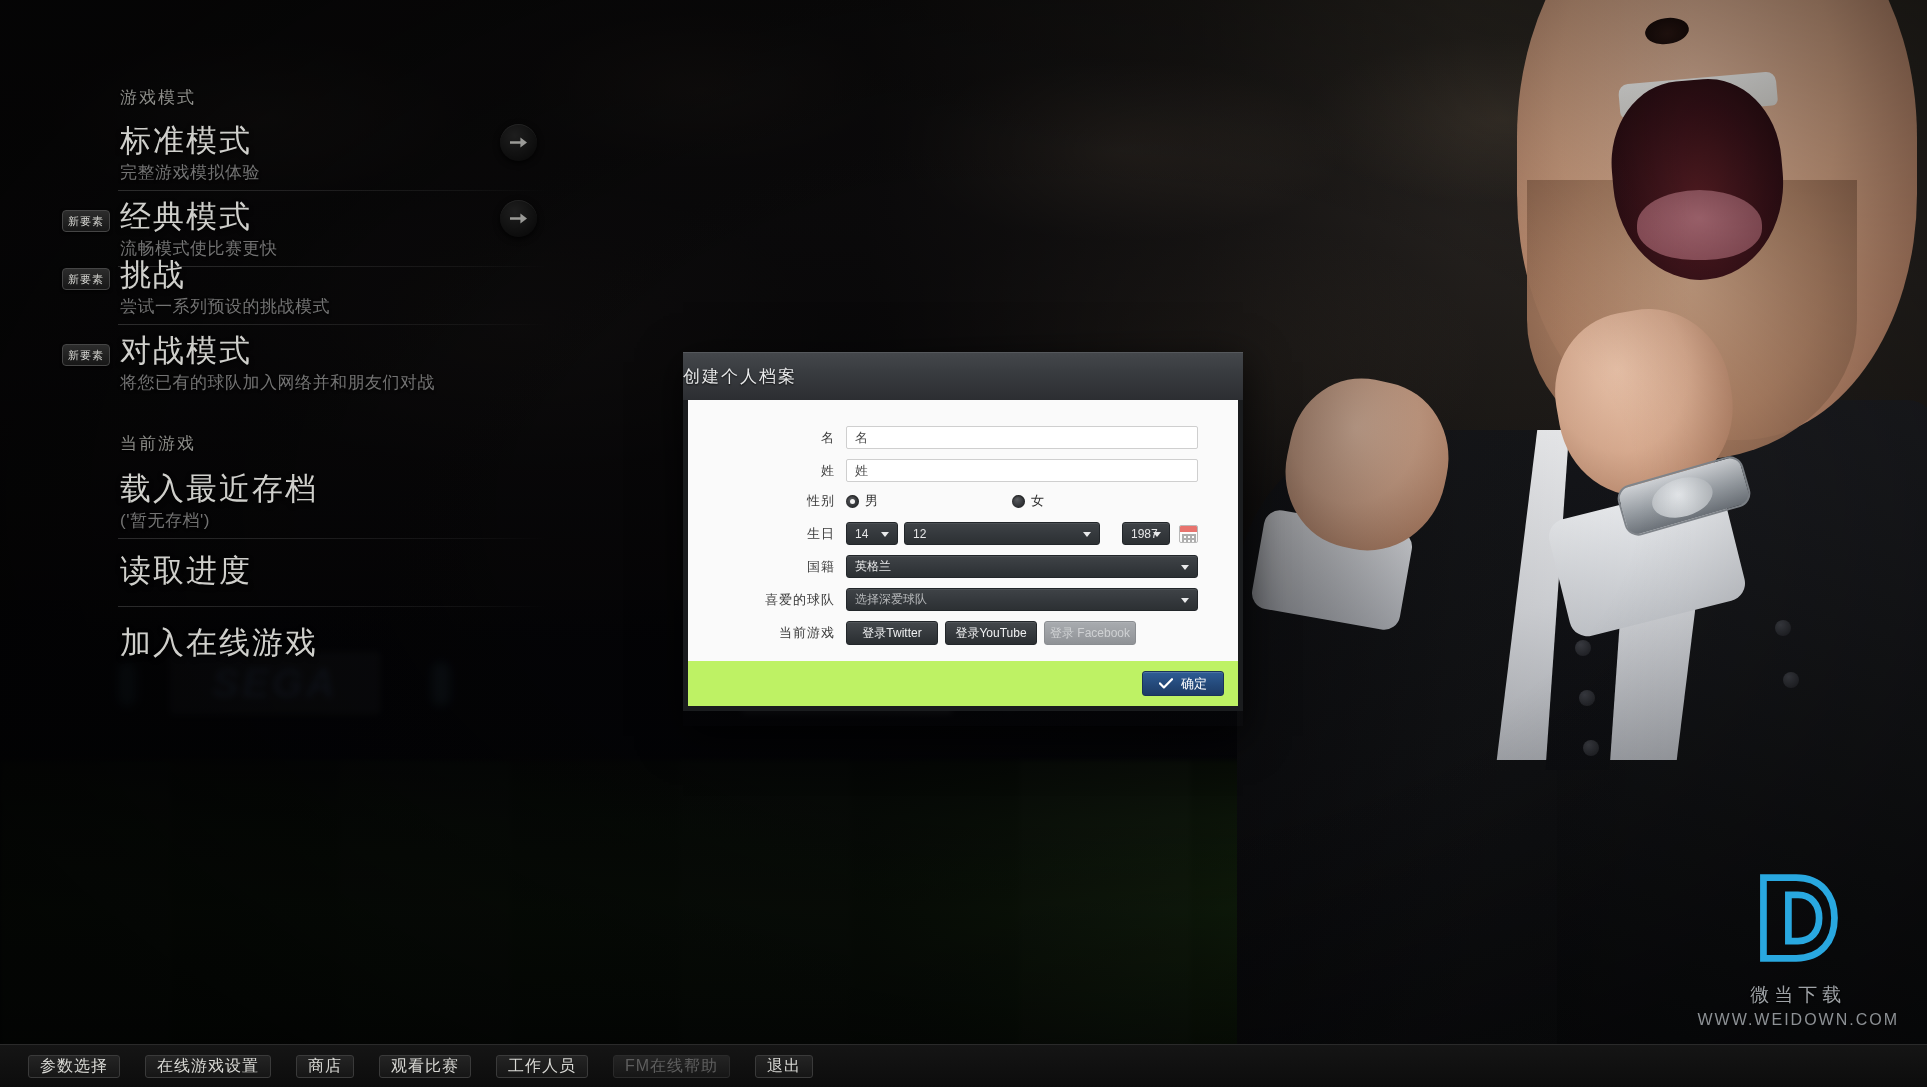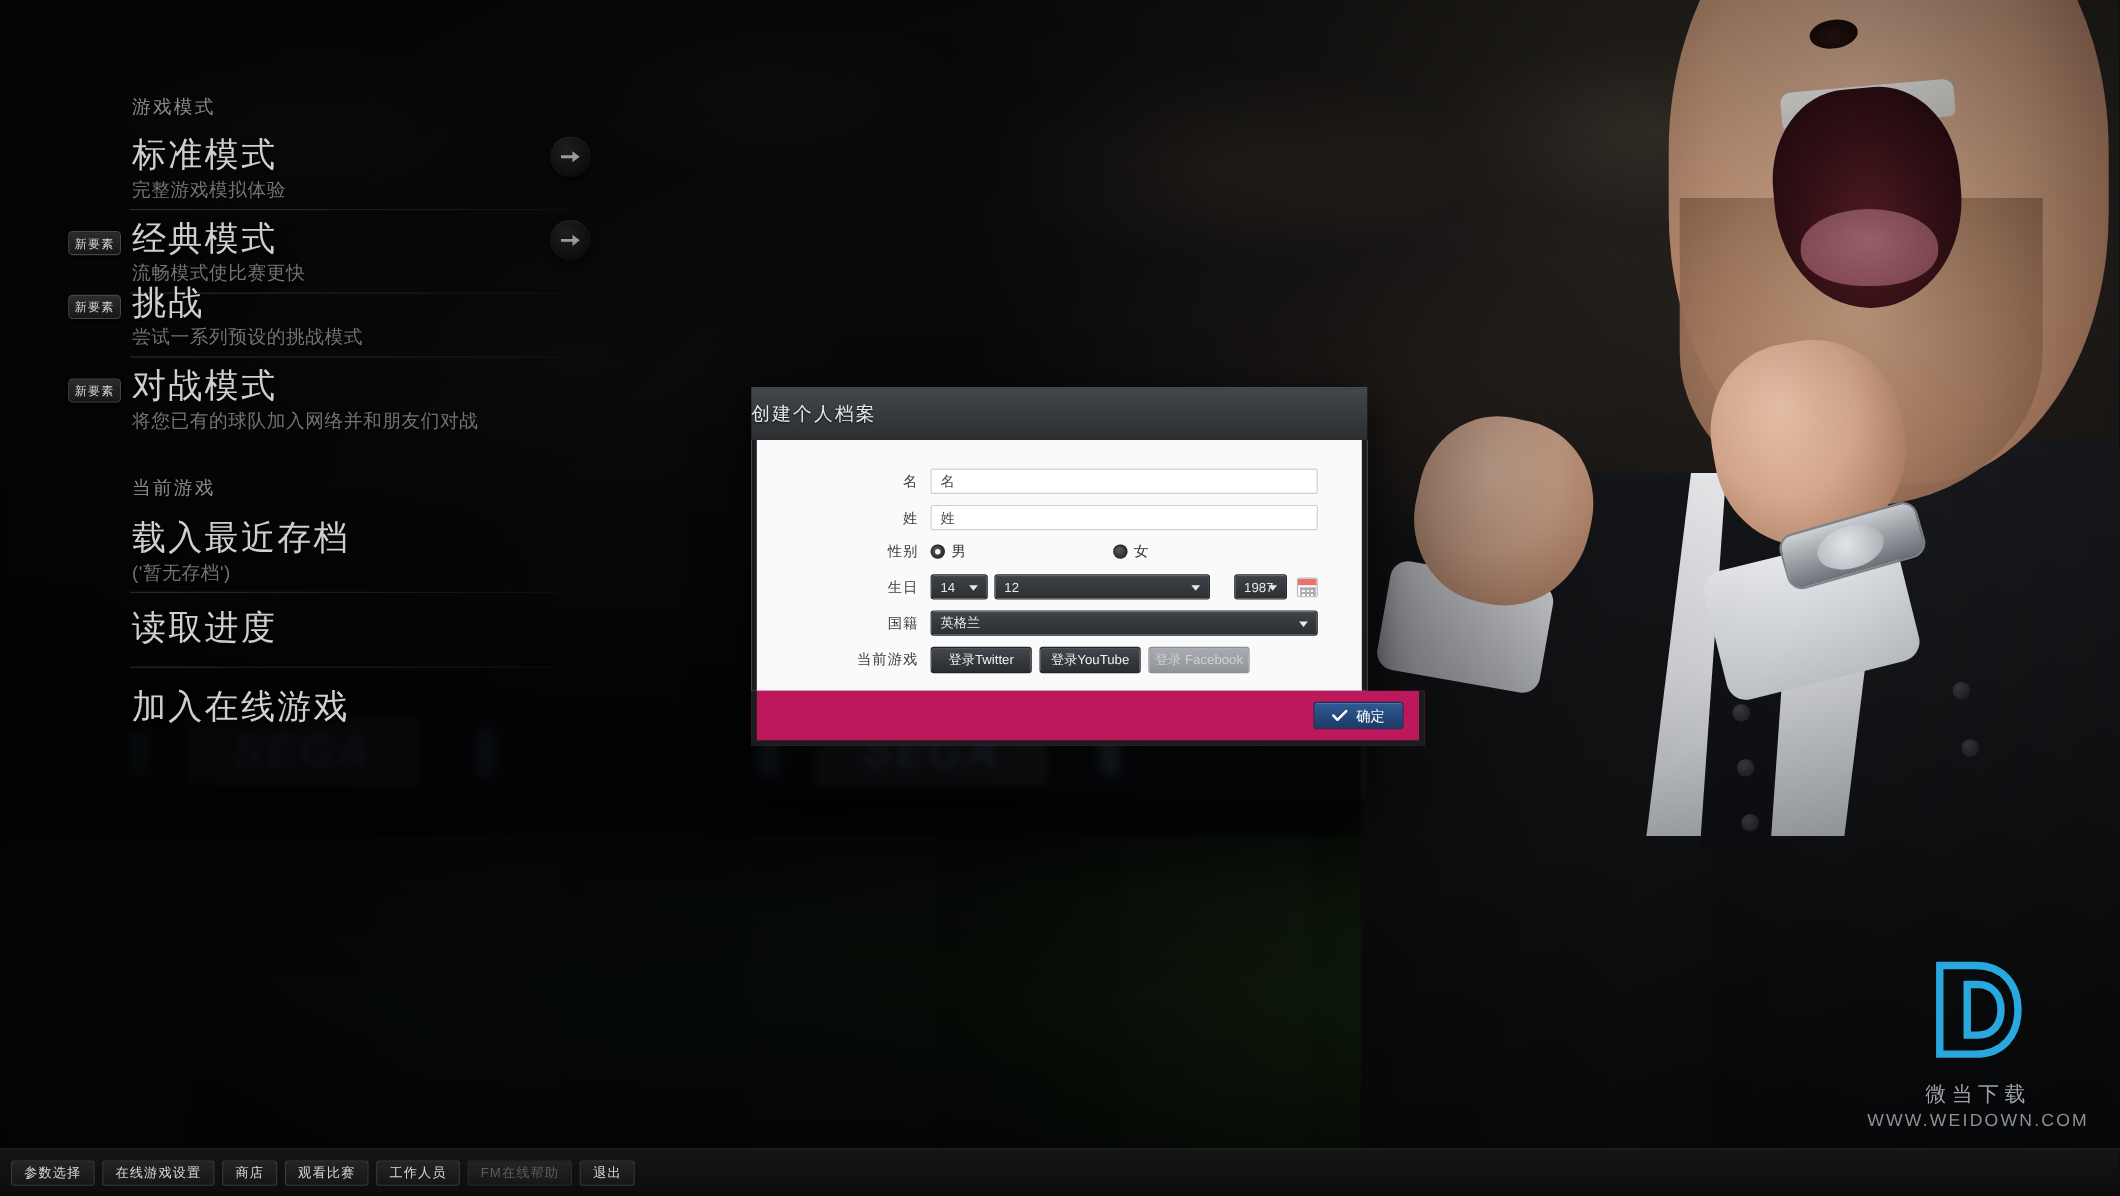--- a/index.html
+++ b/index.html
@@ -213,21 +213,21 @@
     color: #e8e9ea; font-size: 17px; letter-spacing: 2px;
     text-shadow: 0 1px 2px rgba(0,0,0,.8);
   }
   .modal-body {
     width: 560px; background: #fafafa;
     border-left: 5px solid #1a1c1e; border-right: 5px solid #1a1c1e;
     padding: 26px 40px 10px 40px;
   }
   .modal-body-inner { background: #fafafa; }
   .modal-footer {
-    width: 612px; height: 50px; background: #be185d;
+    width: 560px; height: 50px; background: #bef264;
     border-left: 5px solid #1a1c1e; border-right: 5px solid #1a1c1e;
     border-bottom: 5px solid #1a1c1e;
     display: flex; align-items: center; justify-content: flex-end;
     padding-right: 14px;
   }
 
   .frow { display: flex; align-items: center; margin-bottom: 10px; }
   .flabel {
     width: 118px; text-align: right; padding-right: 11px;
     color: #3b3b3b; font-size: 13px; letter-spacing: 1px;
@@ -322,21 +322,21 @@
     position: absolute; left: 0; bottom: 0; width: 1927px; height: 43px;
     background: linear-gradient(180deg, #151515 0%, #0c0c0c 100%);
     border-top: 1px solid #2a2a2a;
     display: flex; align-items: center; padding-left: 10px; gap: 7px;
   }
   .taskbtn {
     height: 23px; padding: 0 11px;
     display: flex; align-items: center;
     background: linear-gradient(180deg, #242424 0%, #161616 100%);
     border: 1px solid #3a3a3a; border-radius: 3px;
-    color: #d8d8d4; font-size: 12px; letter-spacing: 1px;
+    color: #d8d8d4; font-size: 16px; letter-spacing: 1px; margin-left: 18px;
   }
   .taskbtn.disabled { color: #5e5e5e; border-color: #2a2a2a; }
 
   
   .watermark {
     position: absolute; right: 28px; bottom: 58px;
     display: flex; flex-direction: column; align-items: center;
   }
   .wm-logo { width: 96px; height: 96px; }
   .wm-cn {
@@ -531,20 +531,29 @@
         <div class="frow">
           <div class="flabel">国籍</div>
           <div class="fctl">
             <div class="sel sel-full">
               <span>英格兰</span>
               <span class="caret"></span>
             </div>
           </div>
         </div>
 
+        <div class="frow">
+          <div class="flabel">喜爱的球队</div>
+          <div class="fctl">
+            <div class="sel sel-full placeholder-sel">
+              <span>选择深爱球队</span>
+              <span class="caret"></span>
+            </div>
+          </div>
+        </div>
 
         <div class="frow" style="margin-bottom:6px">
           <div class="flabel">当前游戏</div>
           <div class="fctl">
             <div class="socbtn">登录Twitter</div>
             <div class="socbtn">登录YouTube</div>
             <div class="socbtn disabled">登录 Facebook</div>
           </div>
         </div>
 

